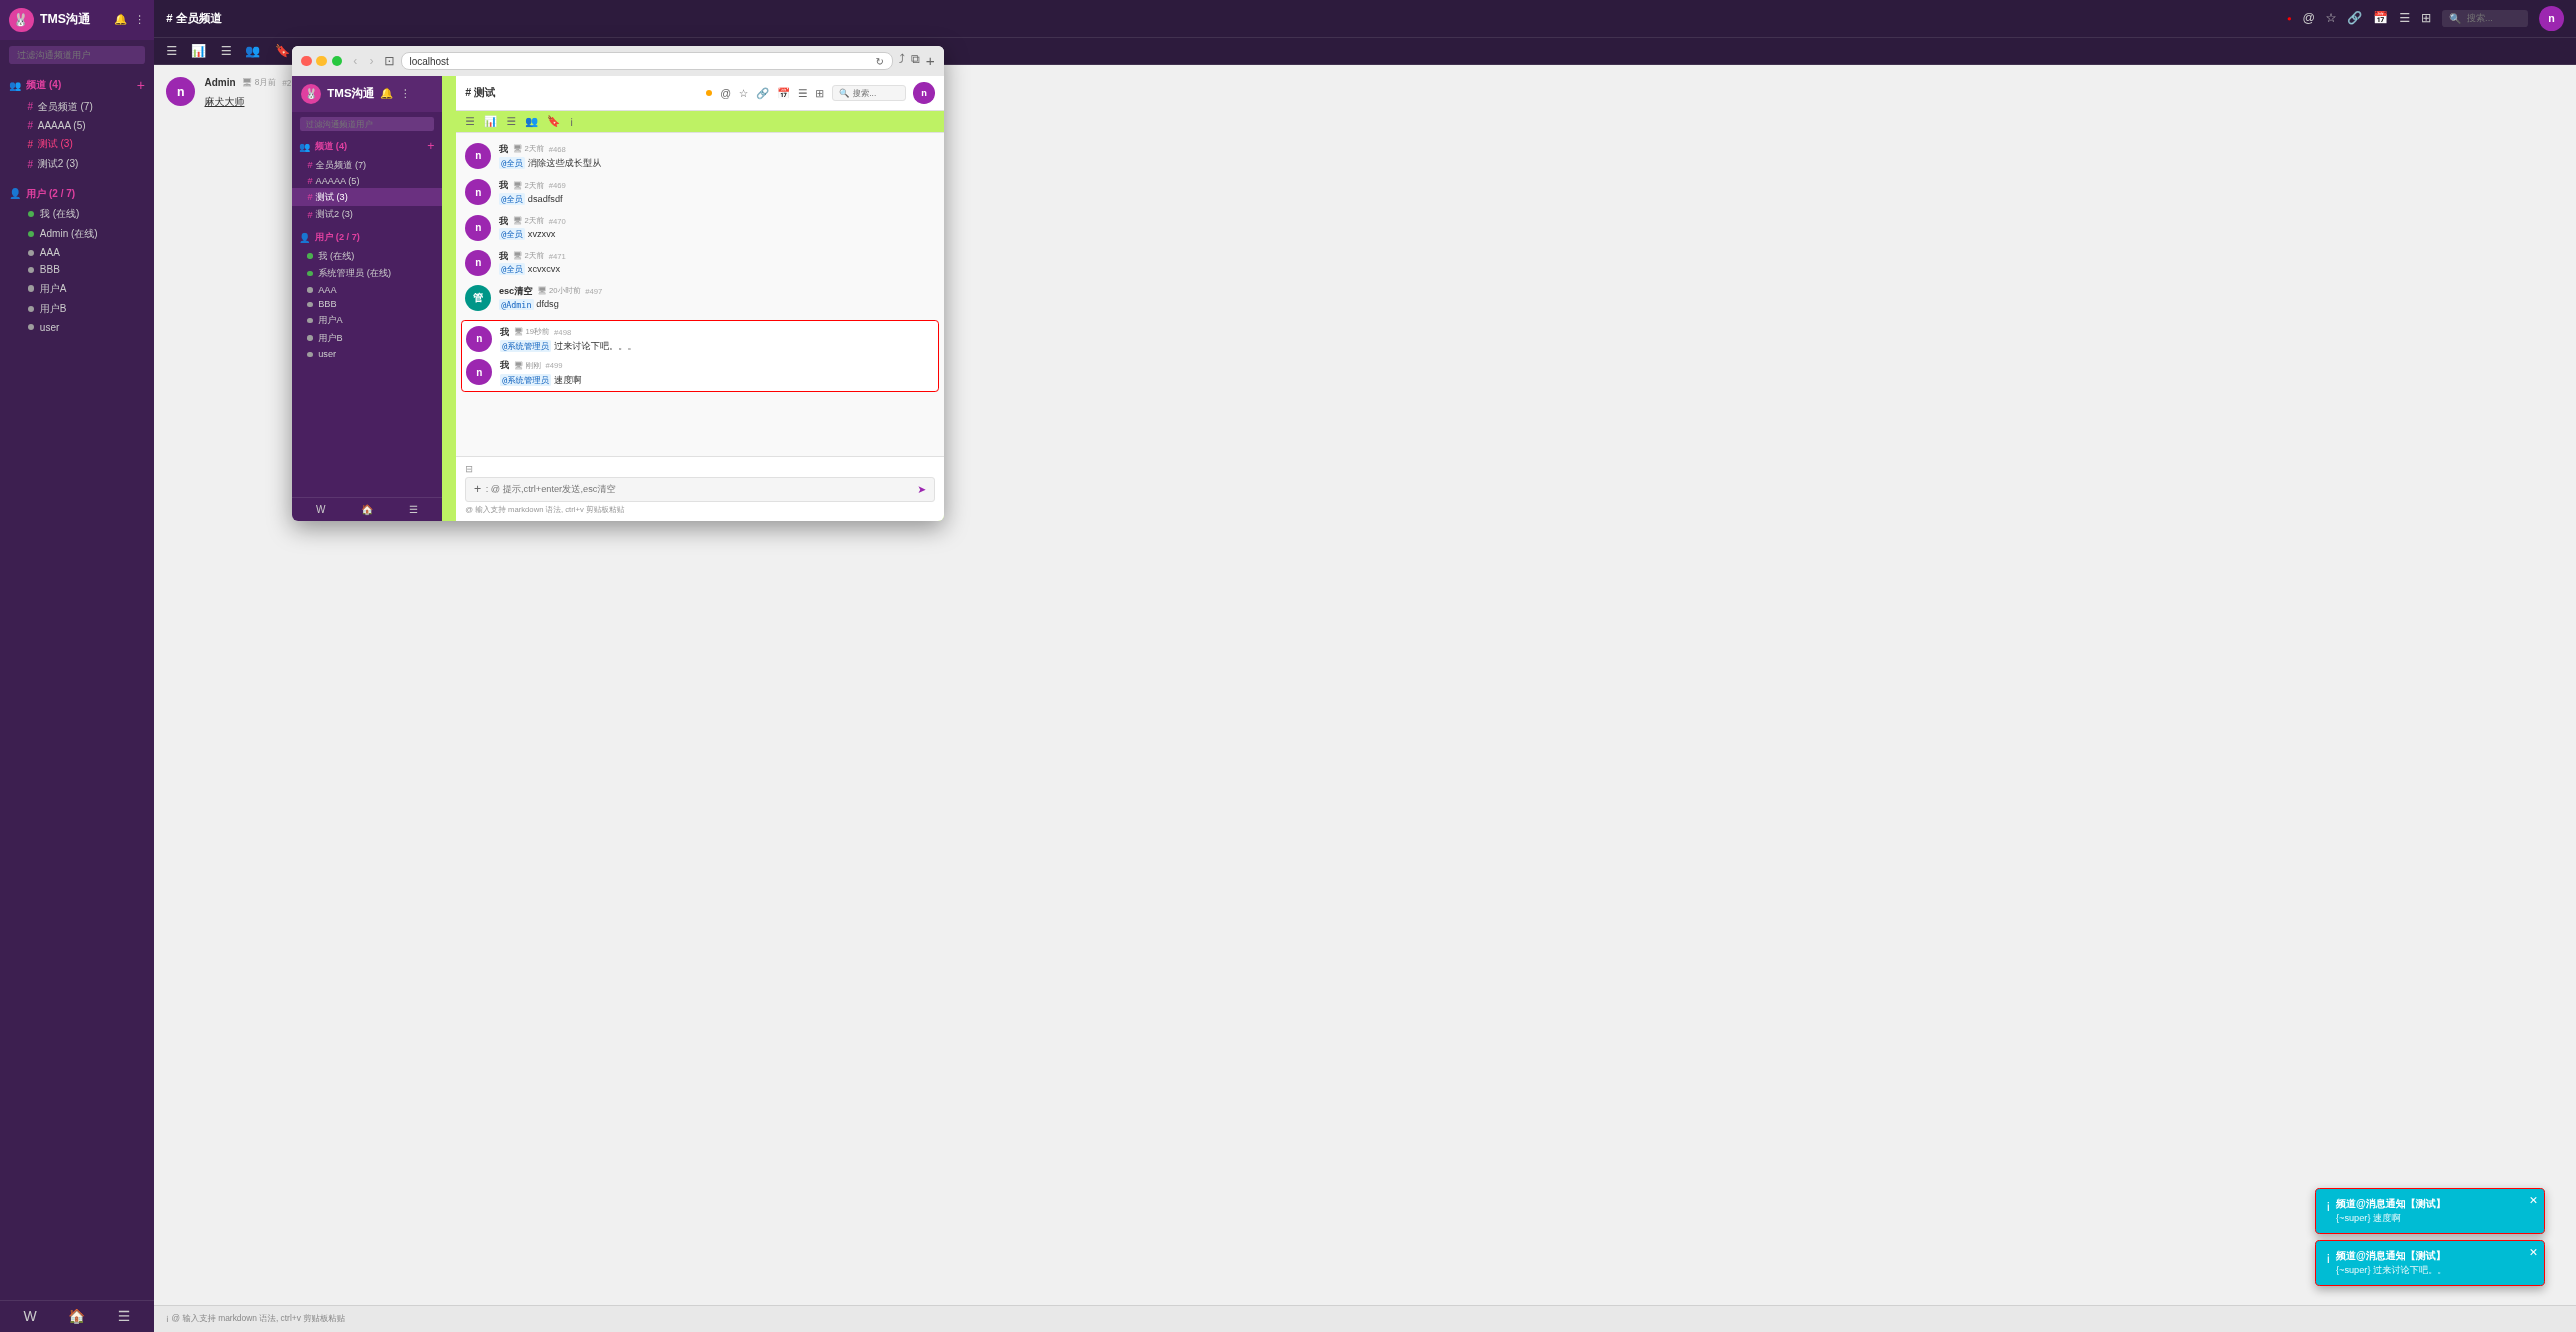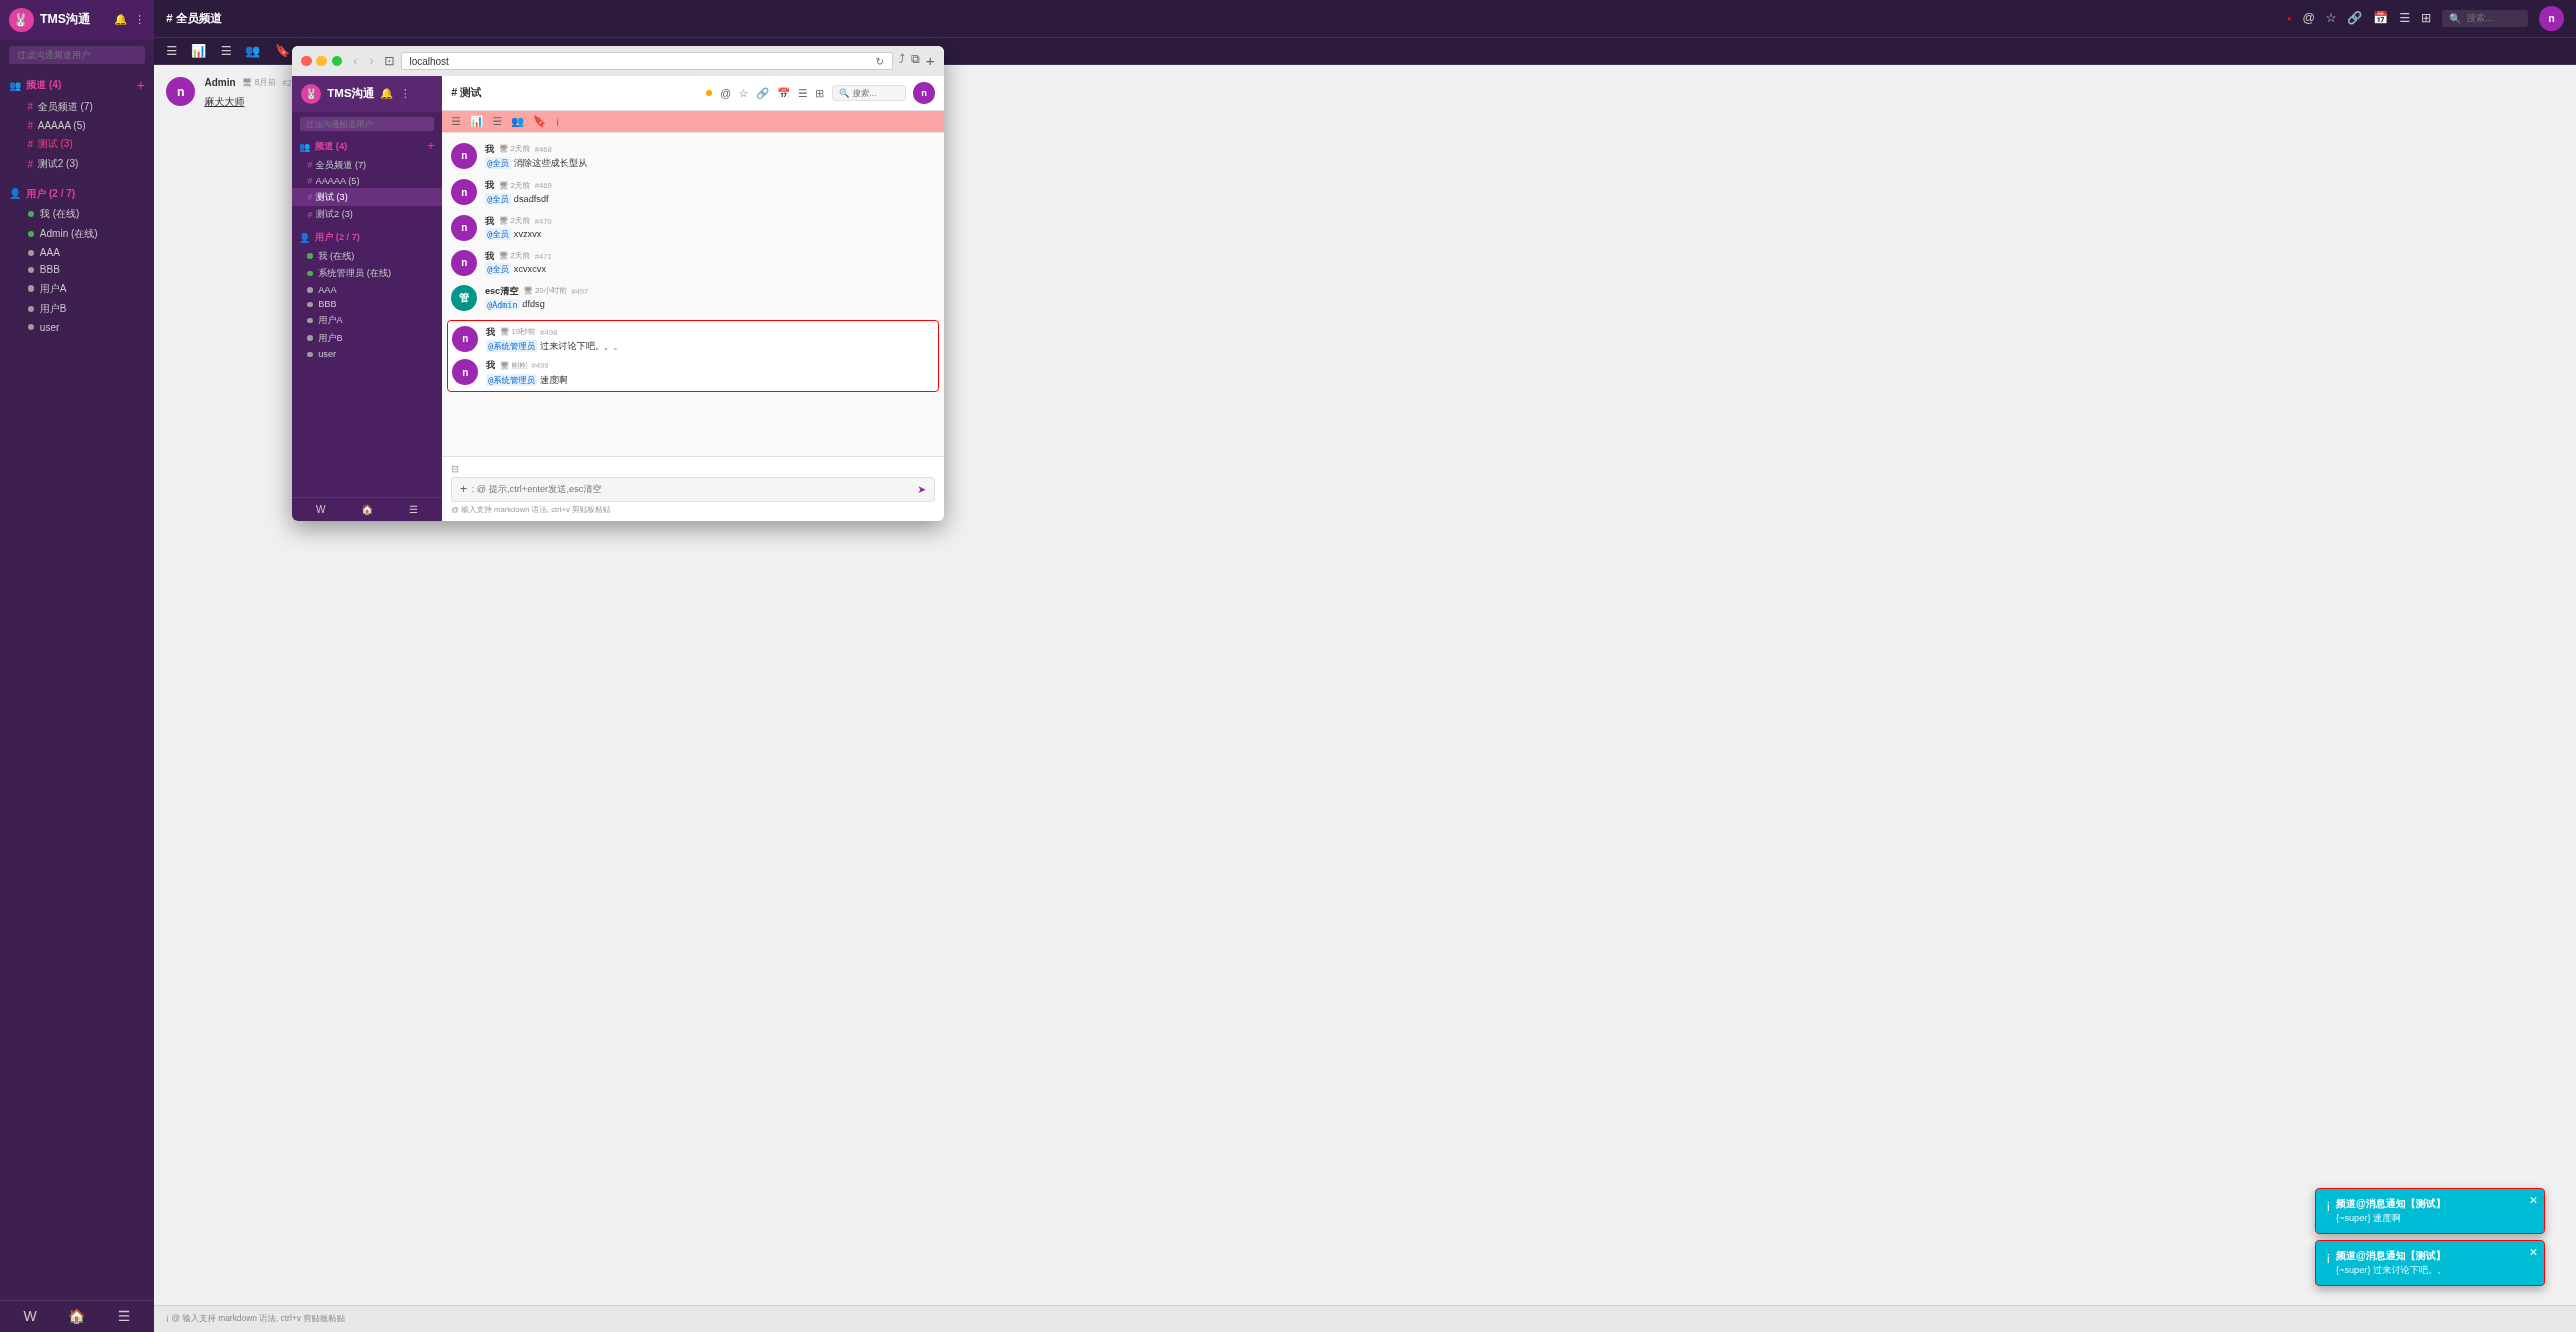--- a/index.html
+++ b/index.html
@@ -46,42 +46,42 @@
     .browser-chrome { background: #e8e8e8; padding: 6.1px 9.2px; display: flex; align-items: center; gap: 6.1px; }
     .browser-traffic { display: flex; gap: 4.6px; }
     .traffic-btn { width: 10.7px; height: 10.7px; border-radius: 50%; cursor: pointer; }
     .btn-red { background: #ff5f57; }
     .btn-yellow { background: #ffbd2e; }
     .btn-green { background: #28c840; }
     .browser-nav { display: flex; gap: 3.1px; }
     .nav-btn { background: transparent; border: none; color: #666; font-size: 12.3px; cursor: pointer; padding: 1.5px 4.6px; }
     .nav-btn:disabled { opacity: 0.4; }
     .browser-expand { background: transparent; border: none; color: #666; font-size: 12.3px; cursor: pointer; }
-    .browser-url-bar { flex: 1; background: #fff; border: 0.8px solid #ccc; border-radius: 2px; padding: 2.3px 7.7px; font-size: 10px; color: #333; display: flex; align-items: center; justify-content: space-between; }
+    .browser-url-bar { flex: 1; background: #fff; border: 0.8px solid #ccc; border-radius: 8px; padding: 2.3px 7.7px; font-size: 10px; color: #333; display: flex; align-items: center; justify-content: space-between; }
     .browser-actions { display: flex; gap: 6.1px; }
     .browser-action-icon { color: #666; font-size: 12.3px; cursor: pointer; }
     .browser-new-tab { background: transparent; border: none; color: #666; font-size: 15.4px; cursor: pointer; }
 
     
     .inner-app { display: flex; height: 445px; }
     .inner-sidebar { width: 150px; background: #4a2060; display: flex; flex-direction: column; flex-shrink: 0; }
     .inner-sidebar-header { display: flex; align-items: center; padding: 7.7px 9.2px; gap: 6.1px; background: #5a2870; }
     .inner-sidebar-title { font-size: 11.5px; font-weight: bold; color: #fff; }
     .inner-sidebar-icons { display: flex; gap: 6.1px; }
     .inner-sidebar-icon { color: #ccc; font-size: 10.7px; cursor: pointer; }
     .inner-sidebar-search { padding: 4.6px 7.7px; }
     .inner-sidebar-search input { width: 100%; background: #6a3880; border: none; border-radius: 3.1px; padding: 3.1px 6.1px; color: #ccc; font-size: 8.4px; outline: none; }
     .inner-section-header { display: flex; align-items: center; justify-content: space-between; padding: 3.1px 7.7px; cursor: pointer; }
     .inner-section-title { color: #e040a0; font-size: 9.2px; font-weight: bold; display: flex; align-items: center; gap: 3.8px; }
     .inner-sidebar-item { padding: 2.3px 7.7px 2.3px 15.4px; font-size: 9.2px; color: #ccc; cursor: pointer; display: flex; align-items: center; gap: 3.1px; }
     .inner-sidebar-item.active-inner { background: #6a3080; color: #fff; }
     .inner-sidebar-footer { display: flex; justify-content: space-around; padding: 6.1px; margin-top: auto; border-top: 0.8px solid rgba(255,255,255,0.1); }
 
     
-    .inner-main { flex: 1; display: flex; flex-direction: column; background: #fca5a5; }
+    .inner-main { flex: 1; display: flex; flex-direction: column; background: #bef264; padding-left: 14px; }
     .inner-topbar { display: flex; align-items: center; padding: 6.1px 9.2px; background: #fff; border-bottom: 0.8px solid #e0e0e0; gap: 6.1px; }
     .inner-topbar-title { font-size: 10.7px; font-weight: bold; color: #333; flex: 1; }
     .inner-topbar-icon { color: #666; font-size: 10.7px; cursor: pointer; }
     .inner-topbar-dot { width: 6.1px; height: 6.1px; background: orange; border-radius: 50%; }
     .inner-channel-toolbar { display: flex; align-items: center; gap: 9.2px; padding: 3.8px 9.2px; border-bottom: 0.8px solid #e0e0e0; }
     .inner-toolbar-icon { color: #666; font-size: 10.7px; cursor: pointer; }
     .inner-search { display: flex; align-items: center; gap: 3.1px; background: #f5f5f5; border: 0.8px solid #e0e0e0; border-radius: 3.1px; padding: 2.3px 6.1px; }
     .inner-search input { background: transparent; border: none; font-size: 8.4px; color: #666; outline: none; width: 54px; }
     .inner-avatar { width: 21.5px; height: 21.5px; background: #9c27b0; border-radius: 50%; display: flex; align-items: center; justify-content: center; font-size: 9.2px; color: #fff; font-weight: bold; }
     .inner-messages { flex: 1; overflow-y: auto; padding: 9.2px; background: #f9f9f9; }

